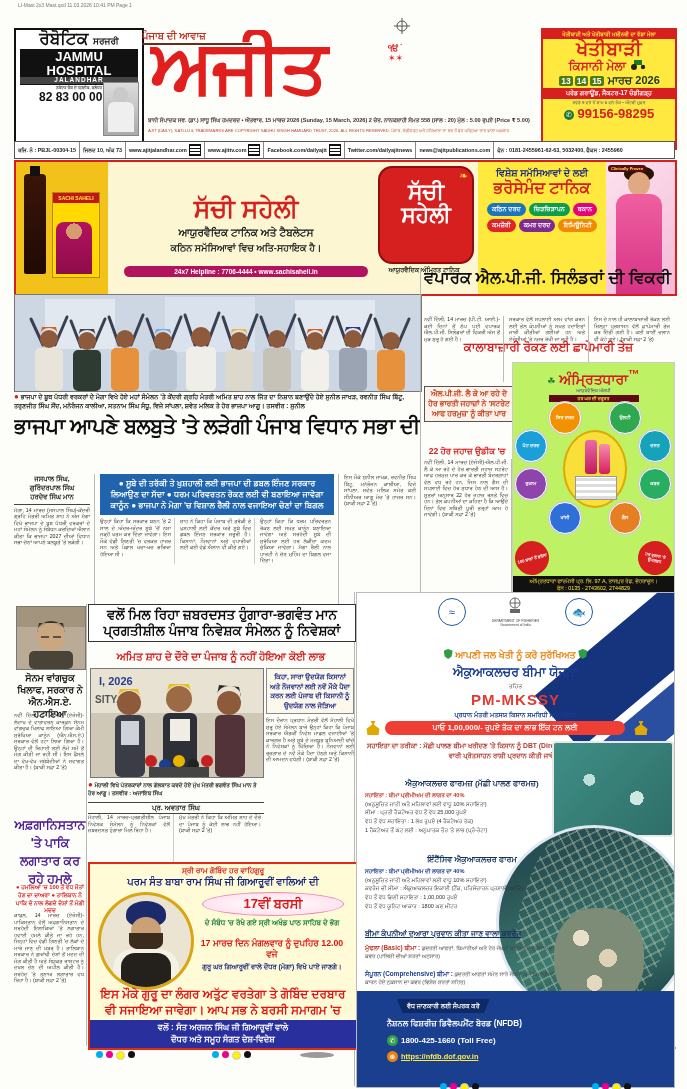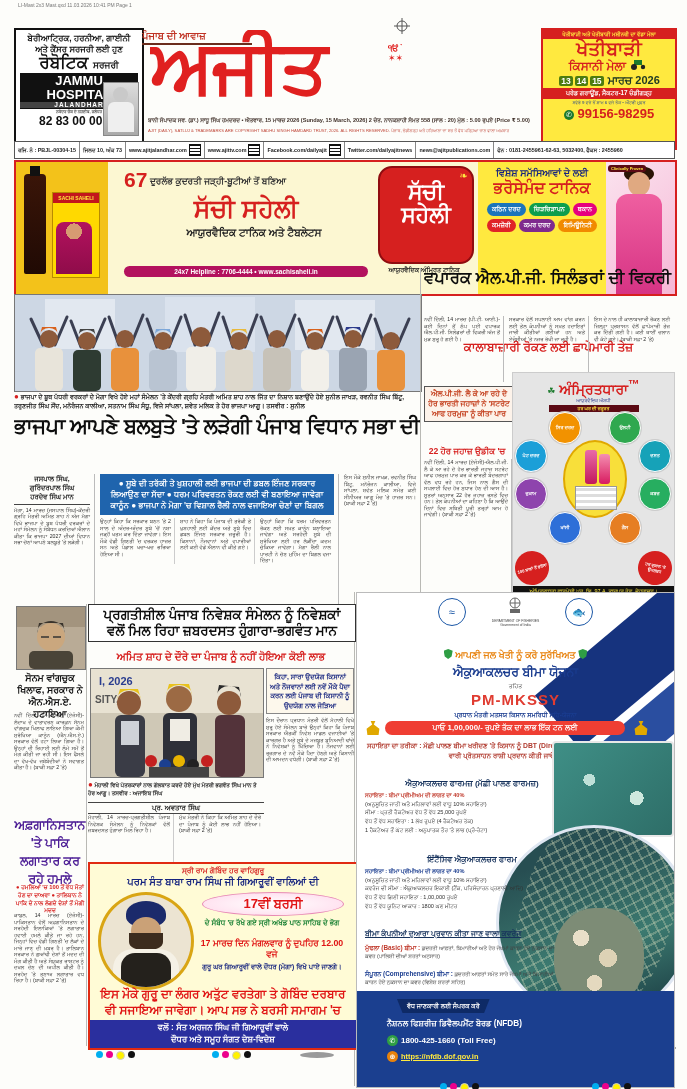--- a/index.html
+++ b/index.html
@@ -46,21 +46,21 @@
   .banner{left:14px;top:160px;width:659px;height:132px;border:2px solid #d6201f;background:#fcf7d2;overflow:hidden;}
   .banner .prod{position:absolute;left:0;top:0;width:92px;height:100%;background:#f3c21a;}
   .banner .bottle{position:absolute;left:8px;top:12px;width:22px;height:100px;background:linear-gradient(#3a1508,#200a04);border-radius:4px 4px 2px 2px;}
   .banner .bottle:before{content:"";position:absolute;left:6px;top:-8px;width:10px;height:10px;background:#111;}
   .banner .box{position:absolute;left:36px;top:30px;width:46px;height:84px;background:#ffd900;border:1px solid #b88a00;}
   .banner .box .bt{background:#c3161c;color:#ffe93f;font-size:5px;font-weight:bold;text-align:center;padding:2px 1px;}
   .banner .lady-s{position:absolute;left:40px;top:60px;width:36px;height:52px;background:radial-gradient(circle at 50% 18%,#d79b72 0 8px,transparent 8px),linear-gradient(#b3125e,#8f0c4a);border-radius:8px 8px 0 0;}
   .b-count{position:absolute;left:108px;top:6px;width:250px;font-size:9px;font-weight:bold;color:#333;}
   .b-count b{font-size:21px;color:#d6201f;vertical-align:-3px;}
   .b-title{position:absolute;left:100px;top:32px;width:260px;text-align:center;font-size:25px;font-weight:bold;color:#d6201f;}
-  .b-l2{position:absolute;left:108px;top:64px;width:260px;text-align:center;font-size:10.5px;font-weight:bold;color:#222;}
+  .b-l2{position:absolute;left:100px;top:64px;width:260px;text-align:center;font-size:10.5px;font-weight:bold;color:#222;}
   .b-l3{position:absolute;left:100px;top:80px;width:260px;text-align:center;font-size:9.5px;font-weight:bold;color:#222;}
   .b-help{position:absolute;left:108px;top:104px;width:244px;text-align:center;font-size:6.5px;font-weight:bold;color:#fff;background:#b3125e;border-radius:6px;padding:2px 0;}
   .b-logo{position:absolute;left:362px;top:4px;width:92px;height:94px;background:#d6201f;border:2px solid #8f0c10;border-radius:14px;color:#fff;text-align:center;font-weight:bold;}
   .b-logo .ll{font-size:22px;line-height:1.05;margin-top:12px;}
   .b-logo .leaf{position:absolute;right:4px;top:2px;font-size:10px;color:#ffe93f;}
   .b-logosub{position:absolute;left:356px;top:104px;width:104px;text-align:center;font-size:6.5px;font-weight:bold;color:#222;}
   .b-right{position:absolute;left:462px;top:0;width:128px;height:100%;background:#ffe93f;}
   .b-rh{margin-top:5px;text-align:center;font-size:9.5px;font-weight:bold;color:#16247f;}
   .b-rt{text-align:center;font-size:16px;font-weight:bold;color:#d6201f;line-height:1.1;}
   .pills{display:flex;flex-wrap:wrap;gap:3px;justify-content:center;margin-top:6px;padding:0 2px;}
@@ -89,21 +89,21 @@
   
   .lpg-head{left:424px;top:268px;width:249px;text-align:center;font-size:16.5px;font-weight:bold;color:#0d0d0d;white-space:nowrap;}
   .lpg-sub{left:424px;top:296px;width:249px;text-align:center;font-size:12px;font-weight:bold;color:#d6201f;white-space:nowrap;margin-top:44px;}
   .lpg-body{left:424px;top:316px;width:249px;height:66px;display:flex;gap:5px;}
   .lpg-body>div{flex:1;border-right:1px solid #bbb;padding-right:3px;}
   .lpg-body>div:last-child{border-right:none;}
   .lpg-box{left:424px;top:386px;width:84px;border:1px solid #555;padding:2px;font-size:7.6px;font-weight:bold;color:#c23a17;text-align:center;line-height:1.3;background:#fdf3ea;}
   .lpg-box2{left:424px;top:446px;width:86px;text-align:center;font-size:8.6px;font-weight:bold;color:#d6201f;}
   .lpg-cont{left:424px;top:459px;width:84px;height:136px;border-right:1px solid #bbb;padding-right:3px;}
   
-  .amrit{left:512px;top:372px;width:161px;height:232px;background:#e5e5e5;border:1px solid #ccc;overflow:hidden;}
+  .amrit{left:512px;top:362px;width:161px;height:232px;background:#bef264;border:1px solid #ccc;overflow:hidden;}
   .am-title{text-align:center;font-size:14px;font-weight:bold;color:#d6201f;margin-top:4px;}
   .am-leaf{color:#1c7a2d;font-size:9px;}
   .am-sub{text-align:center;font-size:4.6px;color:#16247f;}
   .am-band{margin:2px auto 0;width:90px;background:#5c0a14;color:#ffe93f;font-size:4.6px;text-align:center;padding:1px 0;font-weight:bold;}
   .am-diagram{position:relative;width:100%;height:140px;}
   .am-center{position:absolute;left:50px;top:28px;width:60px;height:74px;border-radius:50%;background:#f8df3a;border:2px solid #e0a800;}
   .am-bottle{position:absolute;left:20px;top:8px;width:12px;height:34px;background:linear-gradient(#e96ba8,#c2185b);border-radius:3px;}
   .am-bottle2{position:absolute;left:34px;top:12px;width:11px;height:30px;background:linear-gradient(#f48fb1,#d81b60);border-radius:3px;}
   .am-blister{position:absolute;left:10px;top:44px;width:40px;height:22px;background:
       repeating-linear-gradient(0deg,#ddd 0 3px,#fff 3px 6px),repeating-linear-gradient(90deg,#cccc 0 3px,#ffffff88 3px 6px);border:1px solid #999;}
@@ -217,22 +217,20 @@
   </div>
   <div class="regmark" style="left:660px;top:1040px;">
     <svg width="16" height="16">
         <circle cx="8" cy="8" r="5" fill="none" stroke="#555" stroke-width="1"></circle>
         <line x1="8" y1="0" x2="8" y2="16" stroke="#555" stroke-width="1"></line>
         <line x1="0" y1="8" x2="16" y2="8" stroke="#555" stroke-width="1"></line>
       </svg>
   </div>
 
   <div class="abs mast-lad">
-    <div class="l1"><span>ਬੇਰੀਆਟ੍ਰਿਕ, ਹਰਨੀਆ, ਗਾਈਨੀ</span><br>
-      <span>ਅਤੇ ਕੈਂਸਰ ਸਰਜਰੀ ਲਈ ਹੁਣ</span></div>
     <div class="robotic"><span>ਰੋਬੋਟਿਕ</span>
       <small>ਸਰਜਰੀ</small></div>
     <div class="jh"><span>JAMMU</span><br>
       <span>HOSPITAL</span>
       <span class="city">JALANDHAR</span></div>
     <div class="addr">ਨਕੋਦਰ ਚੌਕ ਦੇ ਨਜ਼ਦੀਕ, ਜਲੰਧਰ</div>
     <div class="ph">82 83 00 00 10</div>
     <div class="docphoto">
         <div class="head"></div>
         <div class="body"></div>
@@ -296,23 +294,23 @@
   </div>
 
   <div class="abs banner">
     <div class="prod">
       <div class="bottle"></div>
       <div class="box">
           <div class="bt">SACHI SAHELI</div>
         </div>
       <div class="lady-s"></div>
     </div>
-    <div class="b-count"><b>67</b> <span>ਦੁਰਲੱਭ ਕੁਦਰਤੀ ਜੜ੍ਹੀ-ਬੂਟੀਆਂ ਤੋਂ ਬਣਿਆ</span></div>
     <div class="b-title">ਸੱਚੀ ਸਹੇਲੀ</div>
     <div class="b-l2">ਆਯੁਰਵੈਦਿਕ ਟਾਨਿਕ ਅਤੇ ਟੈਬਲੇਟਸ</div>
+    <div class="b-l3">ਕਠਿਨ ਸਮੱਸਿਆਵਾਂ ਵਿਚ ਅਤਿ-ਸਹਾਇਕ ਹੈ।</div>
     <div class="b-help">24x7 Helpline : 7706-4444 • www.sachisaheli.in</div>
     <div class="b-logo">
       <div class="leaf">❧</div>
       <div class="ll"><span>ਸੱਚੀ</span><br><span>ਸਹੇਲੀ</span></div>
     </div>
     <div class="b-logosub">ਆਯੁਰਵੈਦਿਕ ਅੰਮ੍ਰਿਤ ਟਾਨਿਕ</div>
     <div class="b-right">
       <div class="b-rh">ਵਿਸ਼ੇਸ਼ ਸਮੱਸਿਆਵਾਂ ਦੇ ਲਈ</div>
       <div class="b-rt">ਭਰੋਸੇਮੰਦ ਟਾਨਿਕ</div>
       <div class="pills">
@@ -454,22 +452,22 @@
     </div>
     <div class="am-star" style="left:2px;top:178px;">100 ਸਾਲਾਂ ਤੋਂ ਭਰੋਸਾ</div>
     <div class="am-star" style="right:2px;top:178px;transform:rotate(12deg);">ਹਰ ਦੁਕਾਨ 'ਤੇ ਉਪਲਬਧ</div>
     <div class="am-footer" style="white-space:pre-line;">ਅੰਮ੍ਰਿਤਧਾਰਾ ਫਾਰਮੇਸੀ ਪ੍ਰ. ਲਿ. 97 A, ਤਾਜਪੁਰ ਰੋਡ, ਦੇਹਰਾਦੂਨ।
 ਫੋਨ : 0135 - 2743602, 2744829</div>
   </div>
 
   <div class="hairline" style="left:86px;top:604px;width:1px;height:442px;"></div>
   <div class="hairline" style="left:354px;top:592px;width:1px;height:494px;"></div>
   <div class="abs inv-headbox">
+    <div class="h1">ਵਲੋਂ ਮਿਲ ਰਿਹਾ ਜ਼ਬਰਦਸਤ ਹੁੰਗਾਰਾ-ਭਗਵੰਤ ਮਾਨ</div>
     <div class="h1">ਪ੍ਰਗਤੀਸ਼ੀਲ ਪੰਜਾਬ ਨਿਵੇਸ਼ਕ ਸੰਮੇਲਨ ਨੂੰ ਨਿਵੇਸ਼ਕਾਂ</div>
-    <div class="h1">ਵਲੋਂ ਮਿਲ ਰਿਹਾ ਜ਼ਬਰਦਸਤ ਹੁੰਗਾਰਾ-ਭਗਵੰਤ ਮਾਨ</div>
   </div>
   <div class="t inv-sub">ਅਮਿਤ ਸ਼ਾਹ ਦੇ ਦੌਰੇ ਦਾ ਪੰਜਾਬ ਨੂੰ ਨਹੀਂ ਹੋਇਆ ਕੋਈ ਲਾਭ</div>
   <div class="abs inv-photo">
     <svg width="172" height="108" viewBox="0 0 172 108">
       <rect width="172" height="108" fill="#cfc8b6"></rect>
       <rect x="0" y="0" width="172" height="44" fill="#e8e2d2"></rect>
       <text x="8" y="16" font-size="11" fill="#2a3d8f" font-weight="bold">I, 2026</text>
       <text x="4" y="34" font-size="10" fill="#555" font-weight="bold">SITY, Mo</text>
       <circle cx="38" cy="34" r="12" fill="#8d5a3b"></circle>
       <path d="M26 30 a12 9 0 0 1 24 0 l-3 -10 -18 0 z" fill="#e8c11c"></path>

